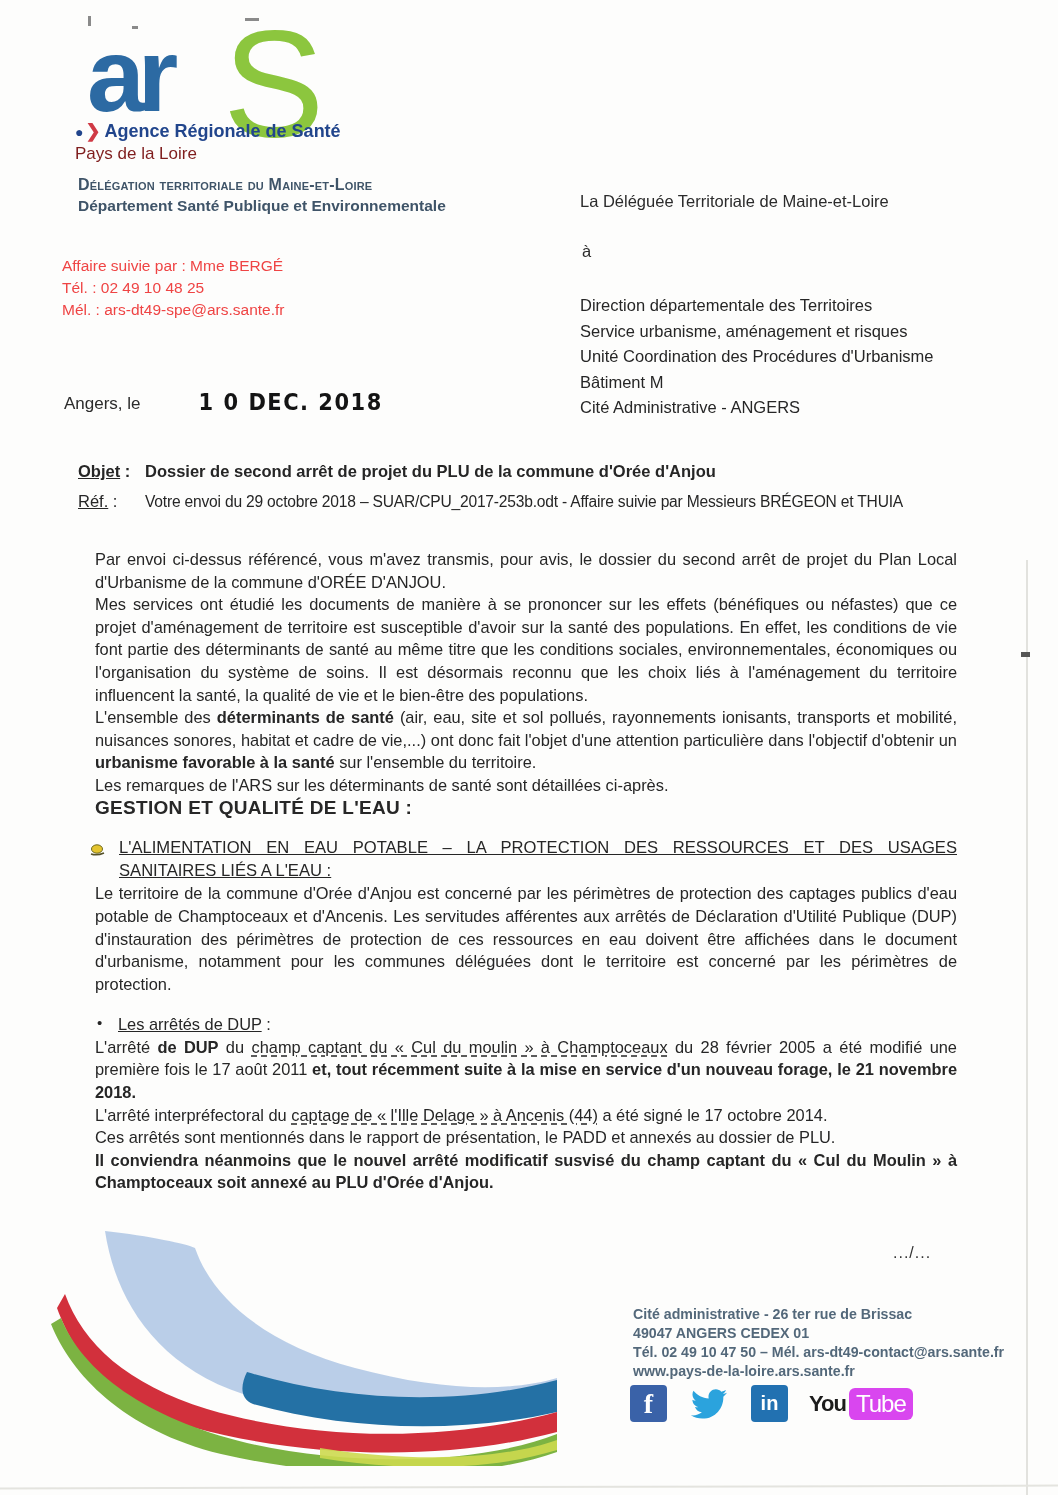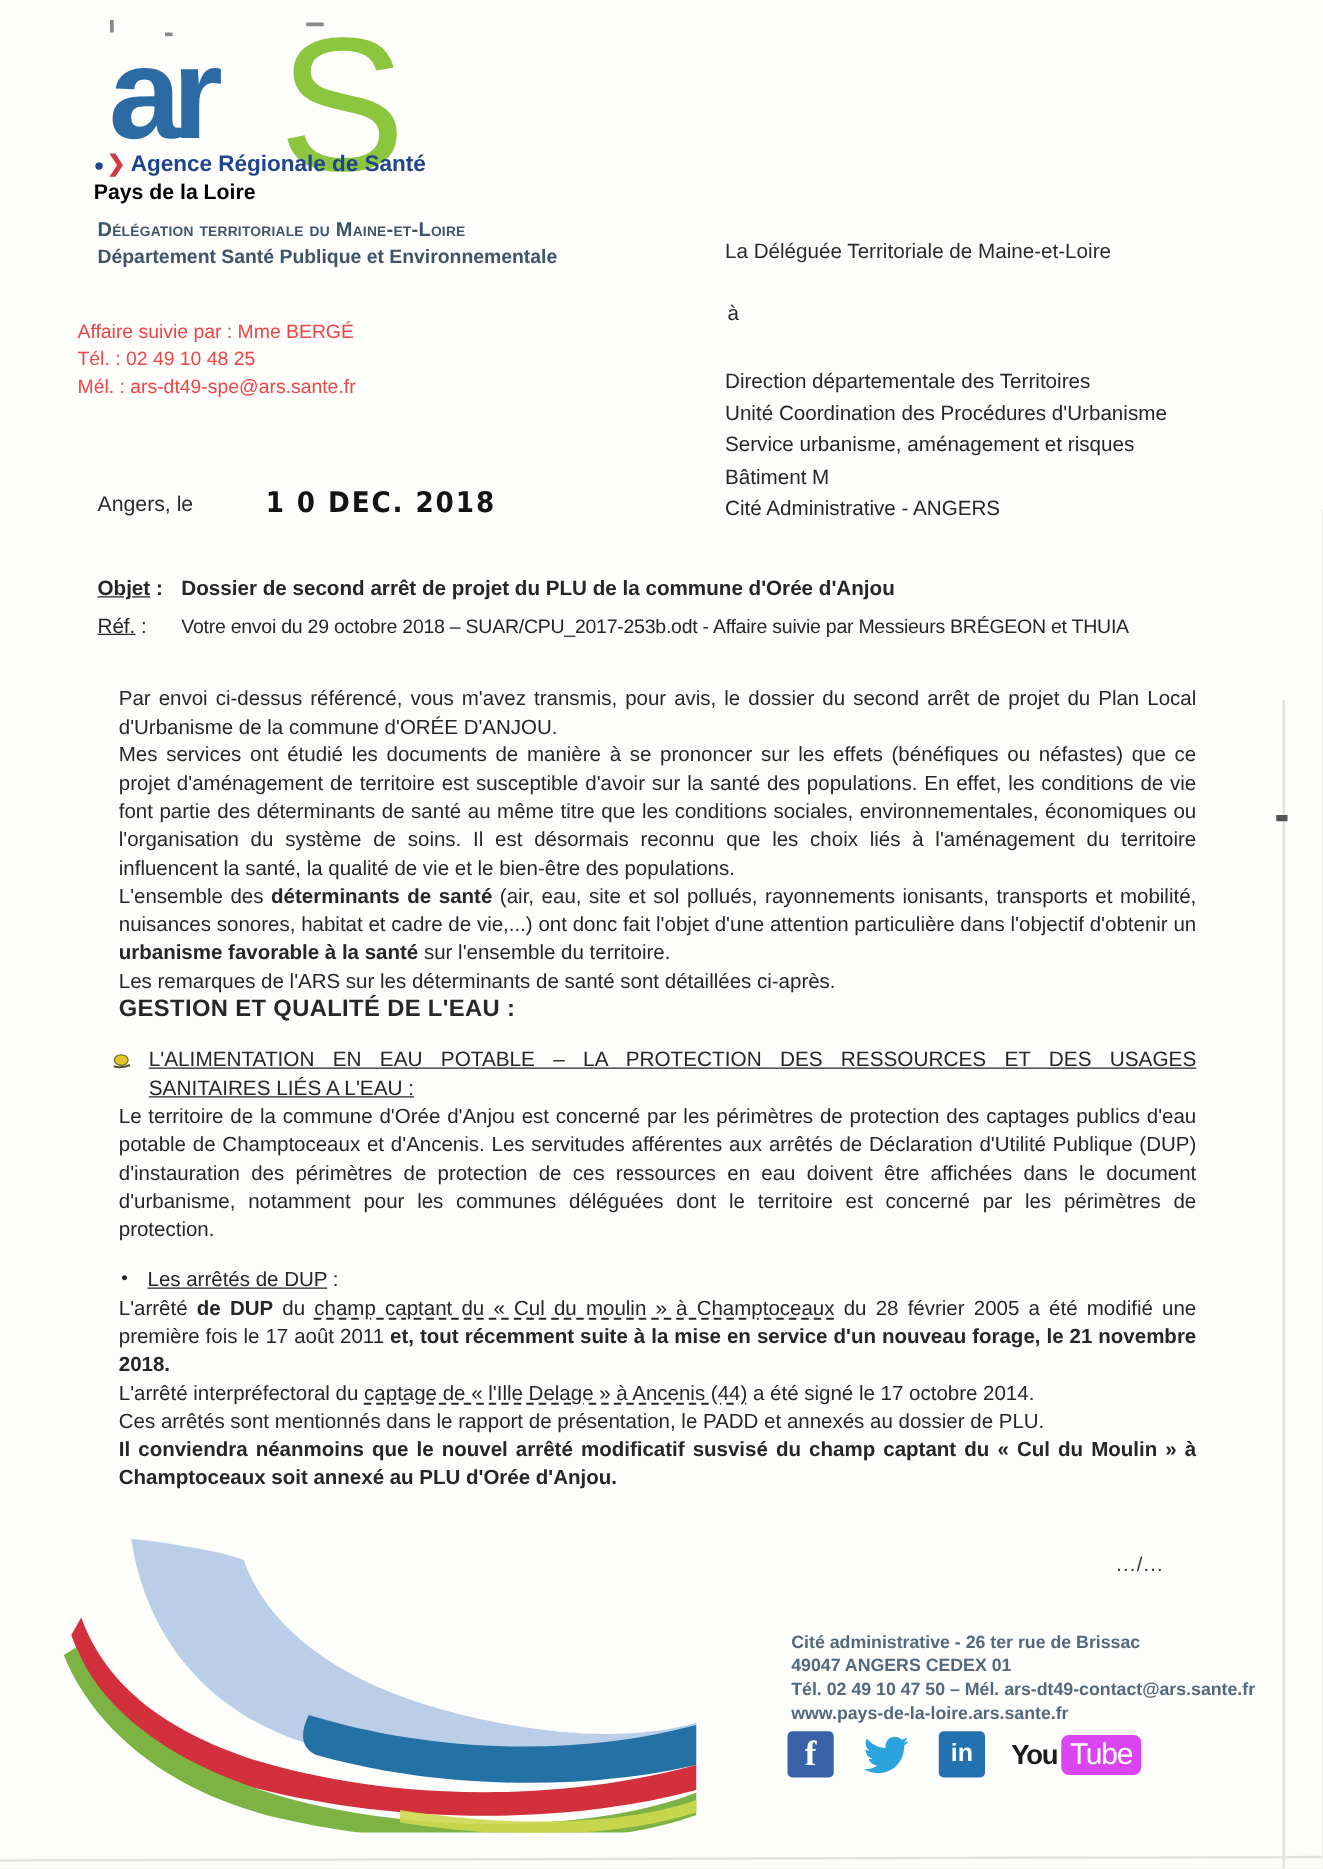--- a/index.html
+++ b/index.html
@@ -21,26 +21,26 @@
   }
   .logo .s{
     position:absolute;left:148px;top:-8px;
     font-size:152px;font-weight:500;line-height:.85;
     color:#8cc63e;z-index:0;
   }
   .logo .caption{position:absolute;left:0;top:92px;z-index:2;}
   .logo .cap1{font-size:18px;font-weight:700;color:#21458c;white-space:nowrap;}
   .logo .cap1 .dot{color:#21458c;font-size:14px;margin-right:2px;}
   .logo .cap1 .chev{color:#d03a45;font-weight:700;margin-right:4px;}
-  .logo .cap2{font-size:17px;font-weight:700;color:#000000;margin-top:2px;}
+  .logo .cap2{font-size:17px;font-weight:400;color:#7f1d1d;margin-top:2px;}
   .delegation{position:absolute;left:78px;top:176px;color:#3f5468;}
   .delegation .d1{font-size:16px;font-weight:700;font-variant:small-caps;letter-spacing:.2px;}
   .delegation .d2{font-size:15.5px;font-weight:700;margin-top:3px;}
   .contact{position:absolute;left:62px;top:255px;font-size:15.5px;line-height:22px;color:#ef4444;}
-  .dateline{position:absolute;left:78px;top:390px;font-size:17px;color:#2b2b2b;}
+  .dateline{position:absolute;left:64px;top:390px;font-size:17px;color:#2b2b2b;}
   .dateline .stamp{
     display:inline-block;margin-left:58px;
     font-family:"DejaVu Sans", sans-serif;
     font-size:21px;font-weight:700;letter-spacing:1.5px;color:#141414;
     transform:scaleY(1.08);
   }
   
   .sender-title{position:absolute;left:580px;top:192px;font-size:16.5px;color:#2b2b2b;}
   .to-word{position:absolute;left:582px;top:242px;font-size:16.5px;color:#2b2b2b;}
   .recipient{position:absolute;left:580px;top:293px;font-size:16.5px;line-height:25.5px;color:#262626;}
@@ -121,22 +121,22 @@
   </div>
 
   <div class="dateline">
     <span>Angers, le</span><span class="stamp">1 0 DEC. 2018</span>
   </div>
 
   <div class="sender-title">La Déléguée Territoriale de Maine-et-Loire</div>
   <div class="to-word">à</div>
   <div class="recipient">
     <div>Direction départementale des Territoires</div>
+    <div>Service urbanisme, aménagement et risques</div>
     <div>Unité Coordination des Procédures d'Urbanisme</div>
-    <div>Service urbanisme, aménagement et risques</div>
     <div>Bâtiment M</div>
     <div>Cité Administrative - ANGERS</div>
   </div>
 
   <div class="subj-row row-objet">
     <span class="label-cell"><span class="lbl">Objet</span> <span>:</span></span><span class="val">Dossier de second arrêt de projet du PLU de la commune d'Orée d'Anjou</span>
   </div>
 
   <div class="subj-row row-ref">
     <span class="label-cell"><span class="lbl">Réf.</span> <span>:</span></span><span class="val">Votre envoi du 29 octobre 2018 – SUAR/CPU_2017-253b.odt - Affaire suivie par Messieurs BRÉGEON et THUIA</span>

